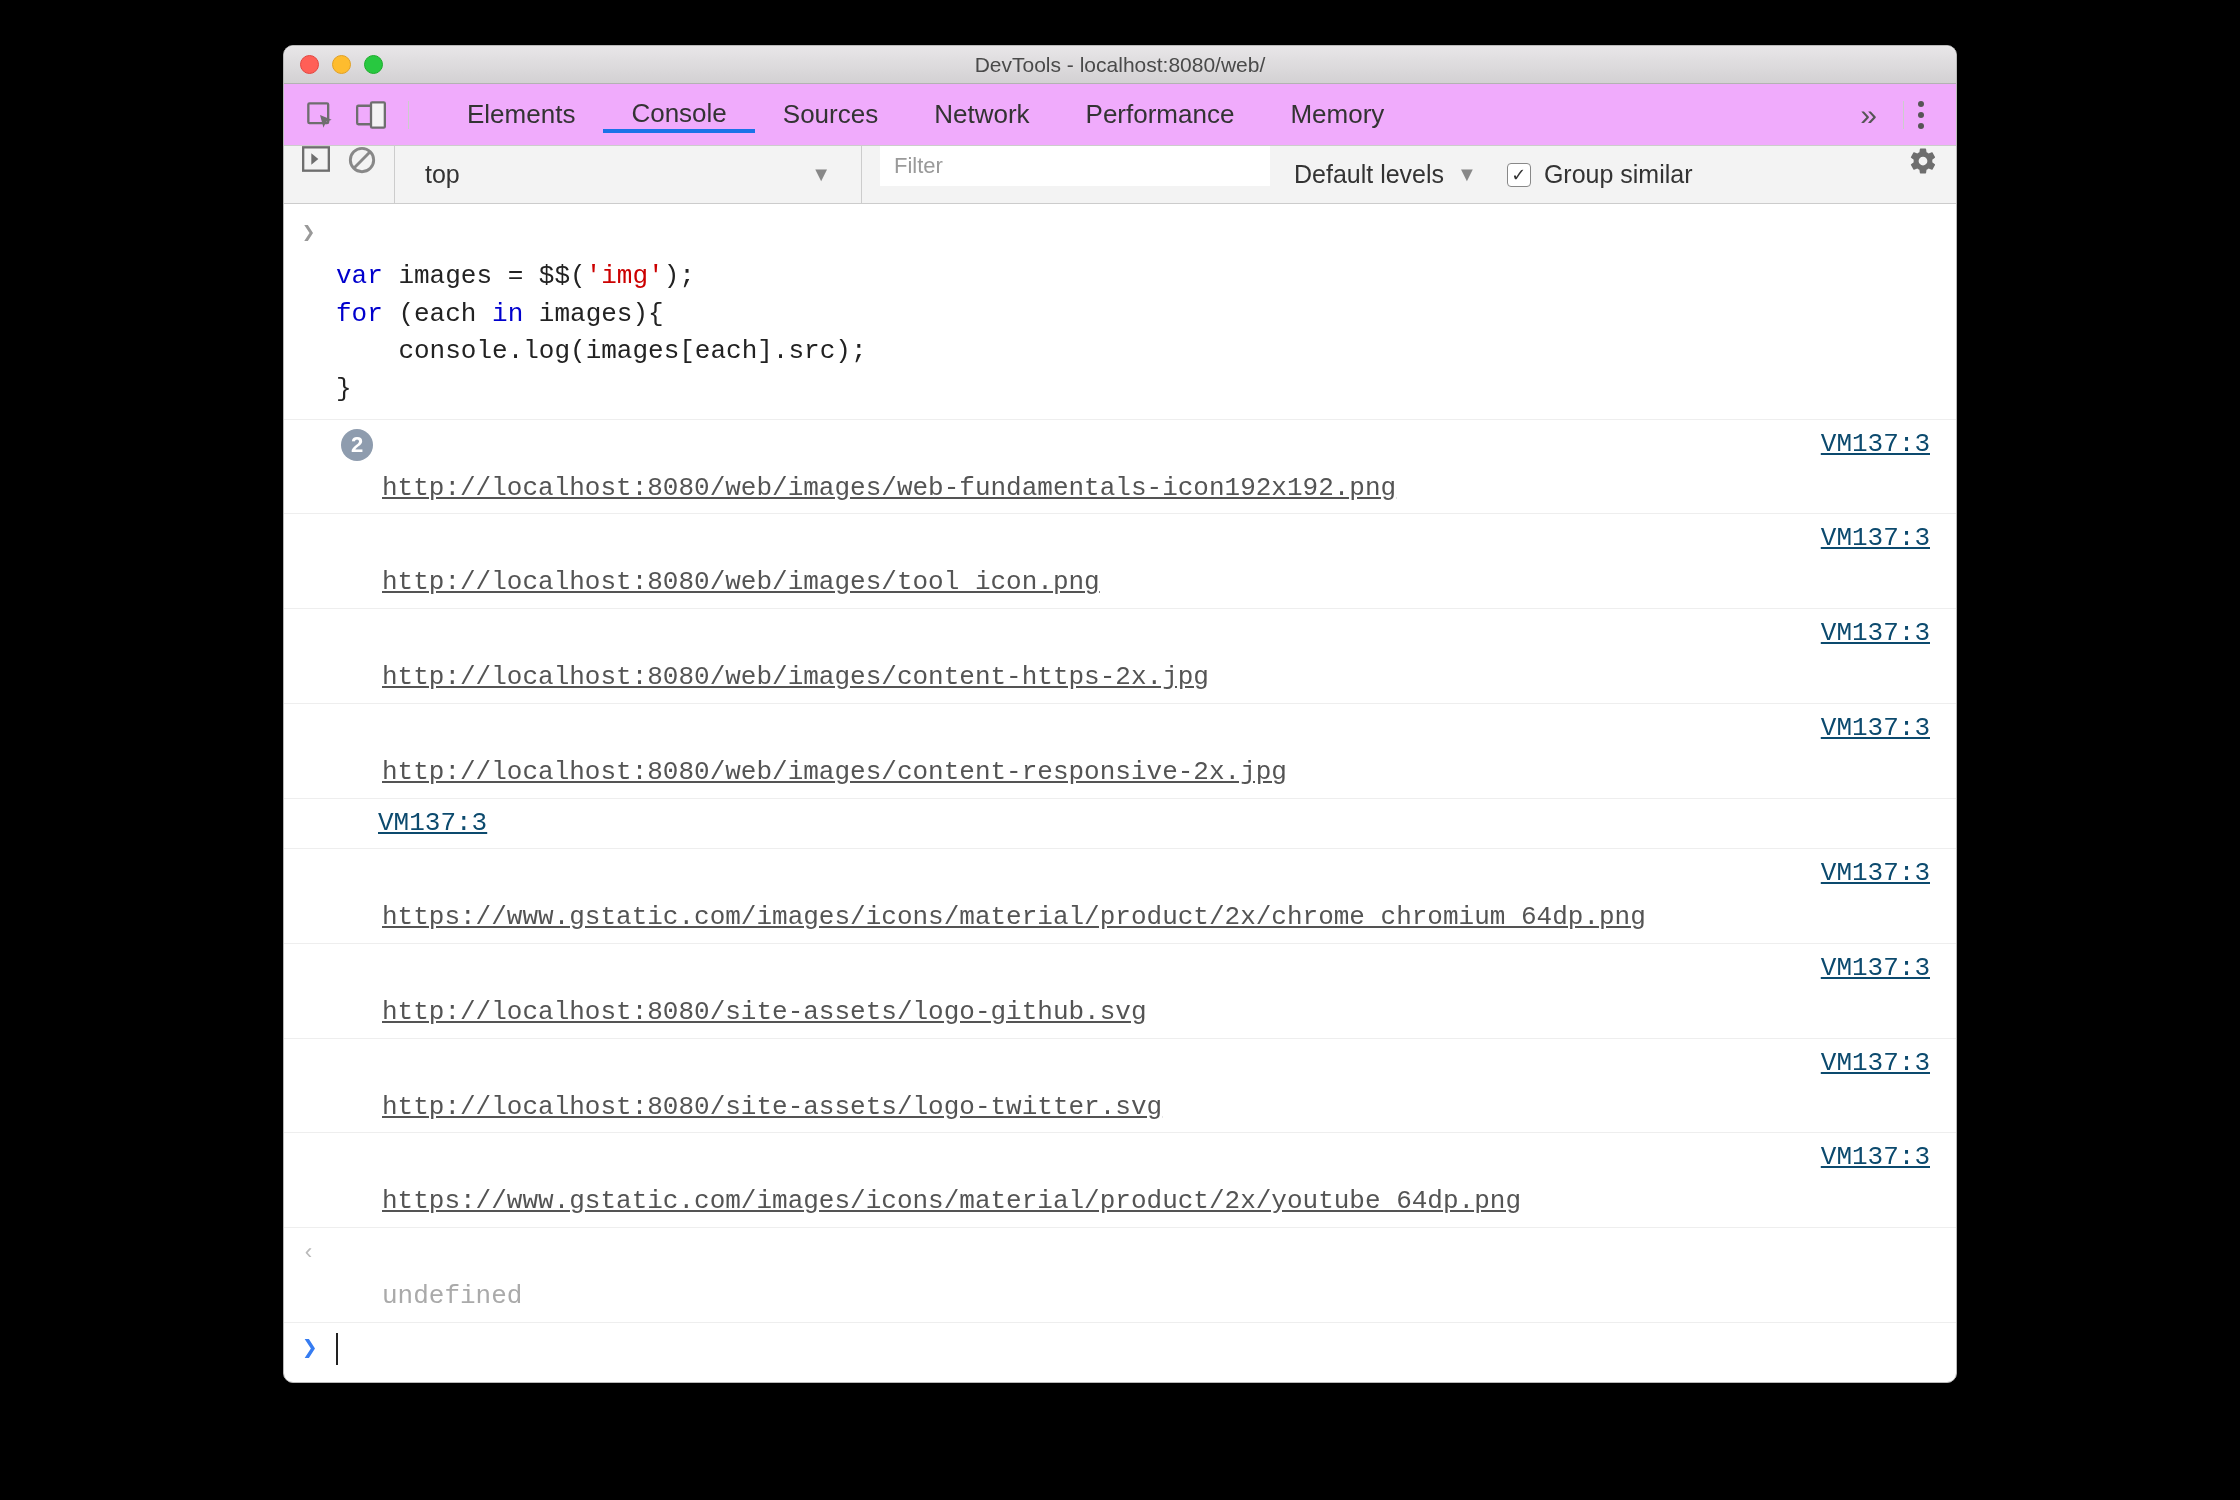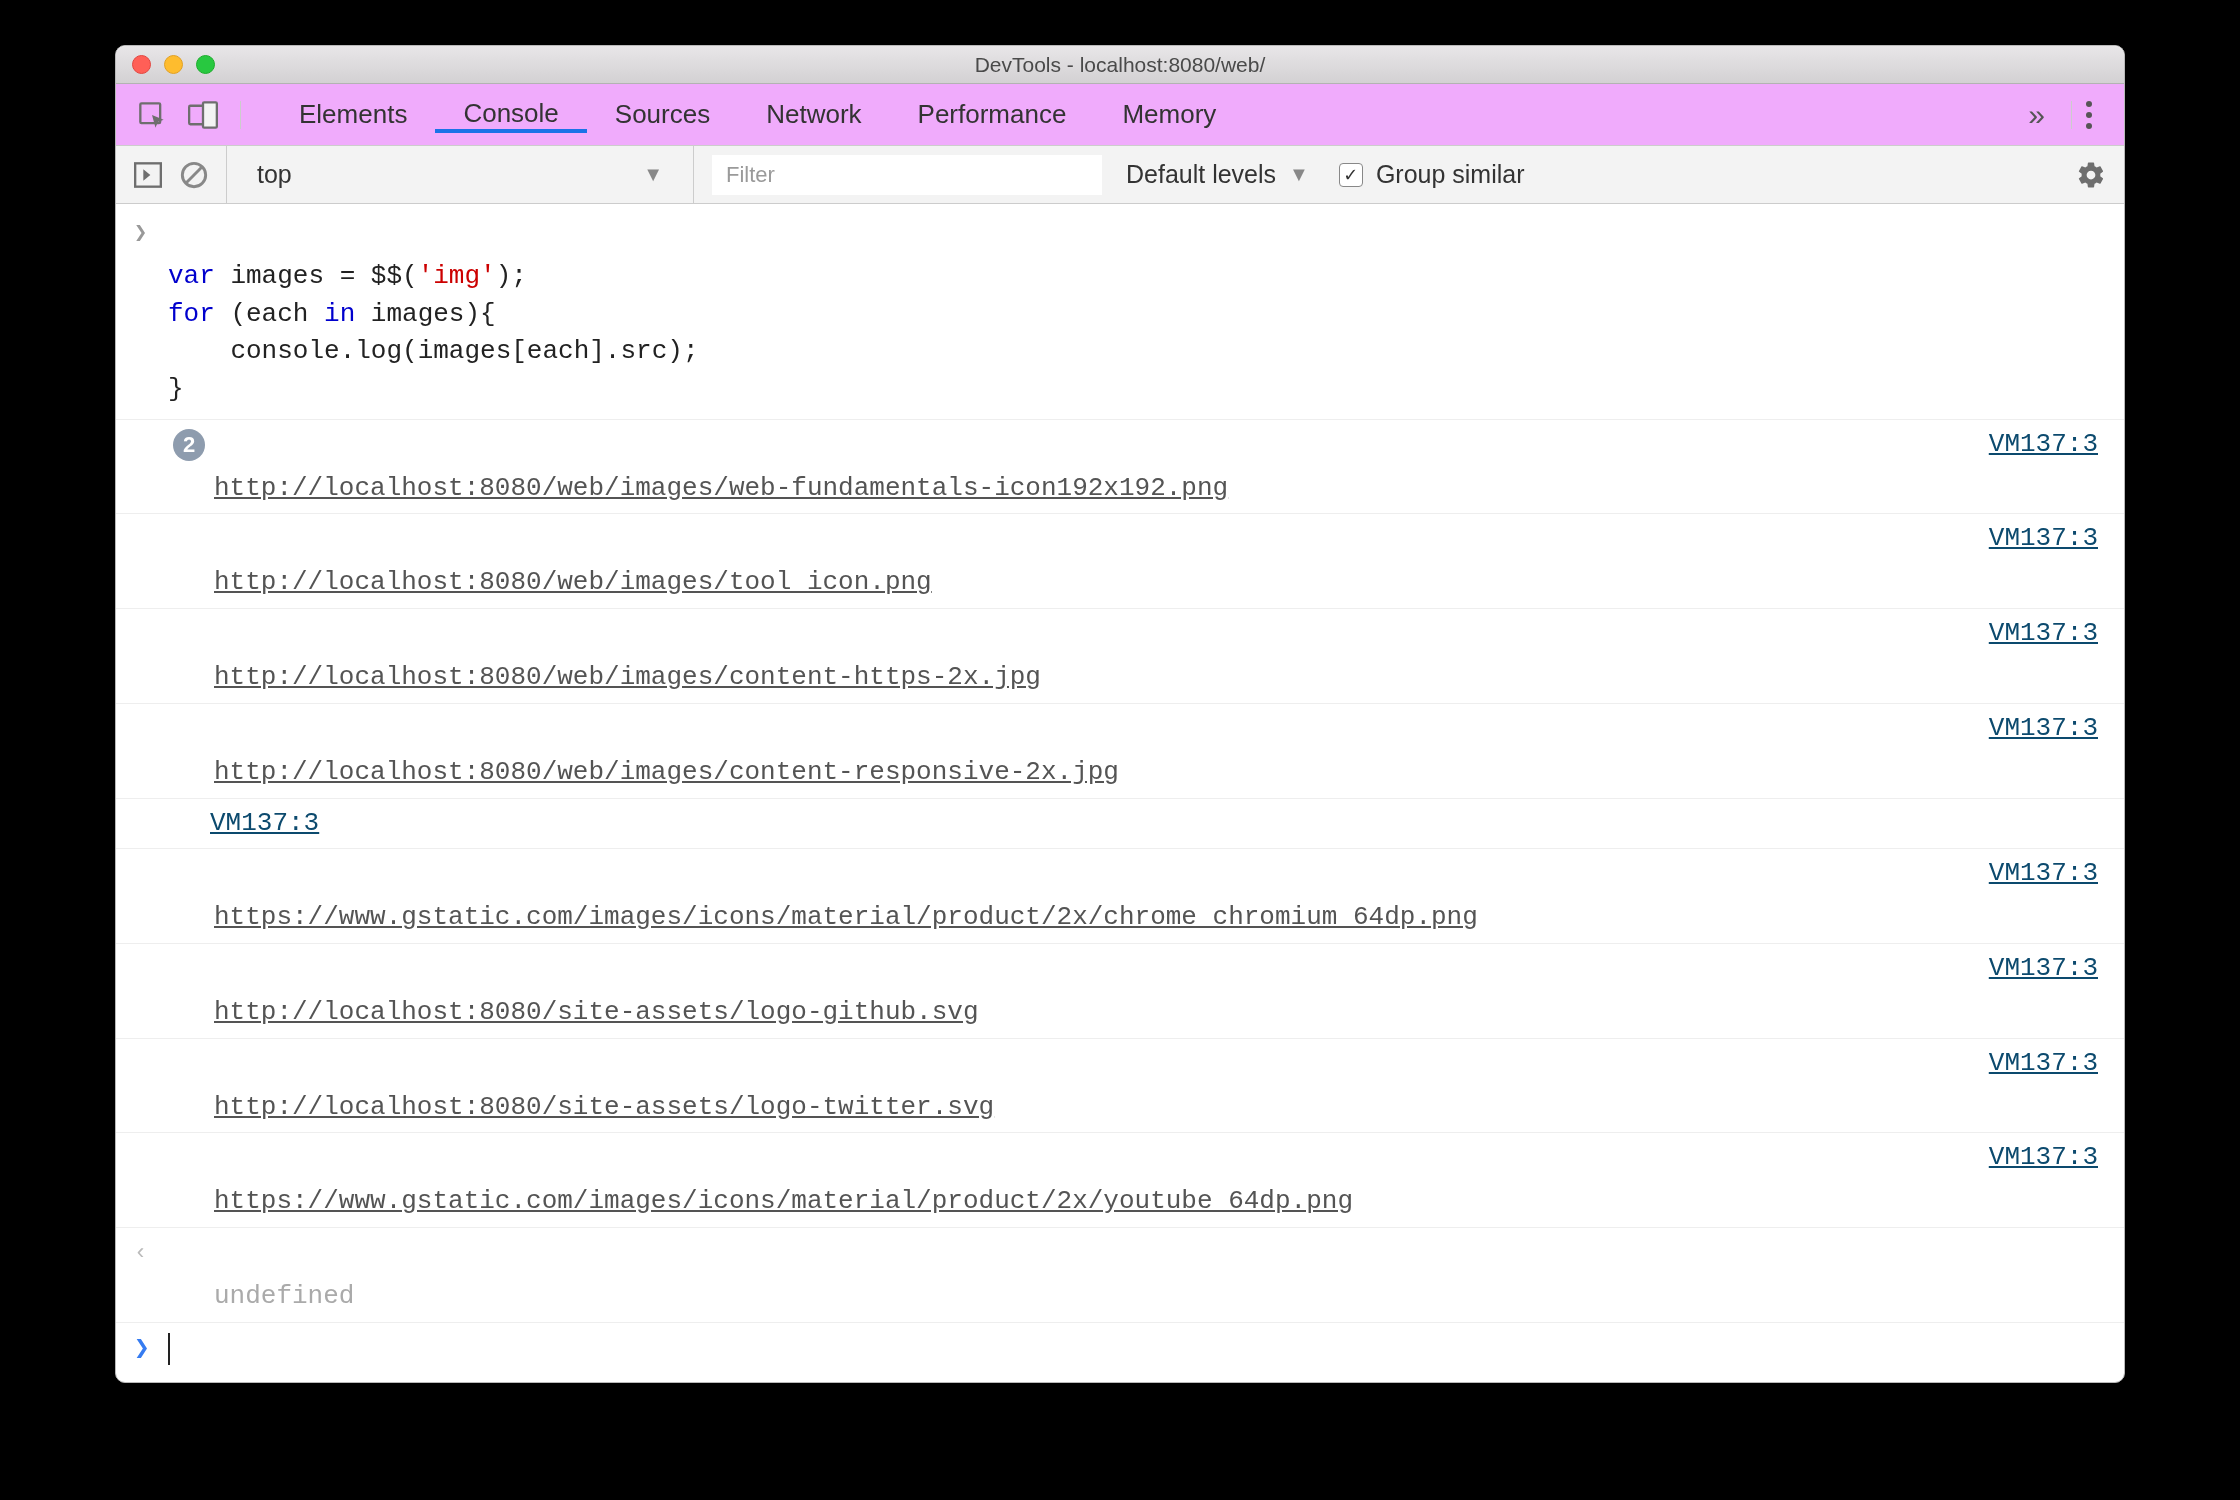--- a/index.html
+++ b/index.html
@@ -7,21 +7,21 @@
     background: #000;
     font-family: -apple-system, "Helvetica Neue", Arial, sans-serif;
     width: 2240px;
     height: 1500px;
     display: flex;
     align-items: flex-start;
     justify-content: center;
     padding-top: 45px;
   }
   .window {
-    width: 2010px;
+    width: 1674px;
     background: #fff;
     border-radius: 10px;
     box-shadow: 0 30px 80px rgba(0,0,0,0.6);
     overflow: hidden;
     border: 1px solid #b9b9b9;
   }
   
   .titlebar {
     height: 38px;
     background: linear-gradient(#e8e6e8, #d3d1d3);
@@ -81,21 +81,21 @@
     display: flex; flex-direction: column; gap: 5px;
     padding: 0 14px; border-left: 1px solid #ccc; height: 100%;
     justify-content: center; align-items: center;
   }
   .kebab span { width: 6px; height: 6px; border-radius: 50%; background: #555; }
   
   .toolbar-row {
     height: 58px;
     background: #f3f3f3;
     border-bottom: 1px solid #ccc;
-    display: flex; align-items: center;
+    display: flex; 
     padding: 0 18px;
     gap: 18px;
     font-size: 25px; color: #333;
   }
   .toolbar-sep { border-left: 1px solid #ccc; height: 58px; }
   .context-select {
     display: flex; align-items: center; justify-content: space-between;
     width: 430px; padding: 0 12px;
   }
   .dropdown-caret { color: #888; font-size: 20px; }

